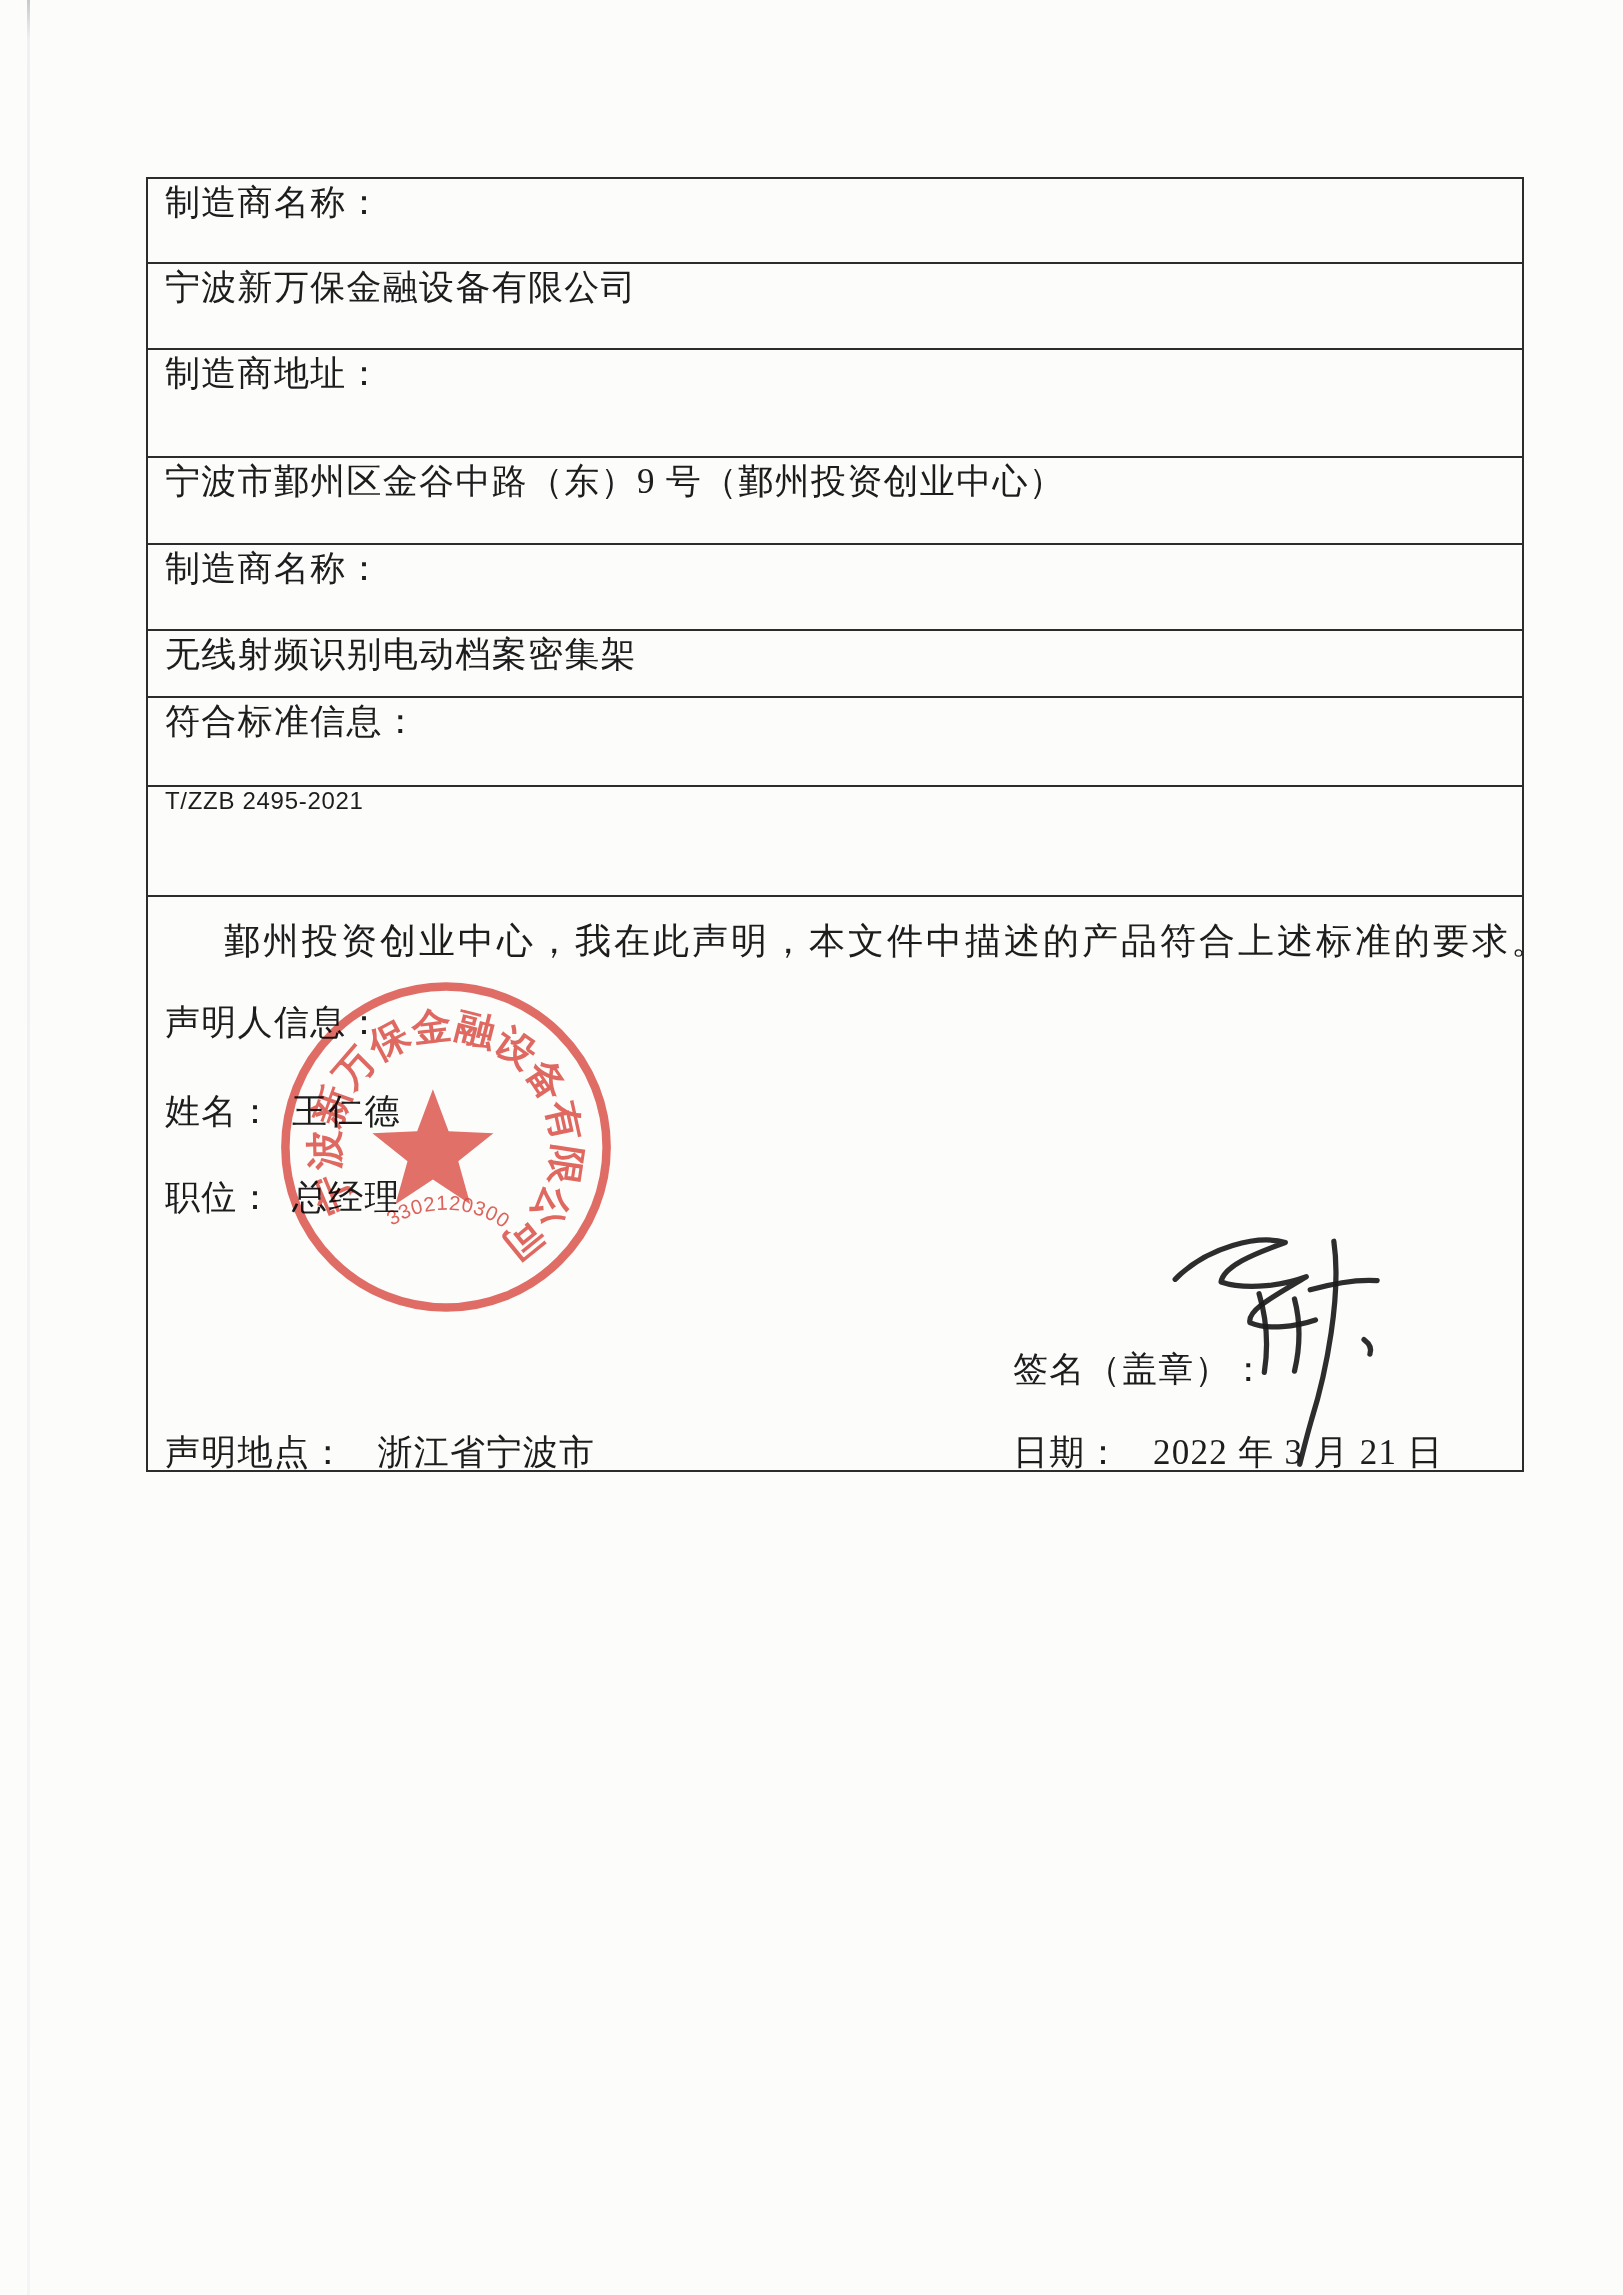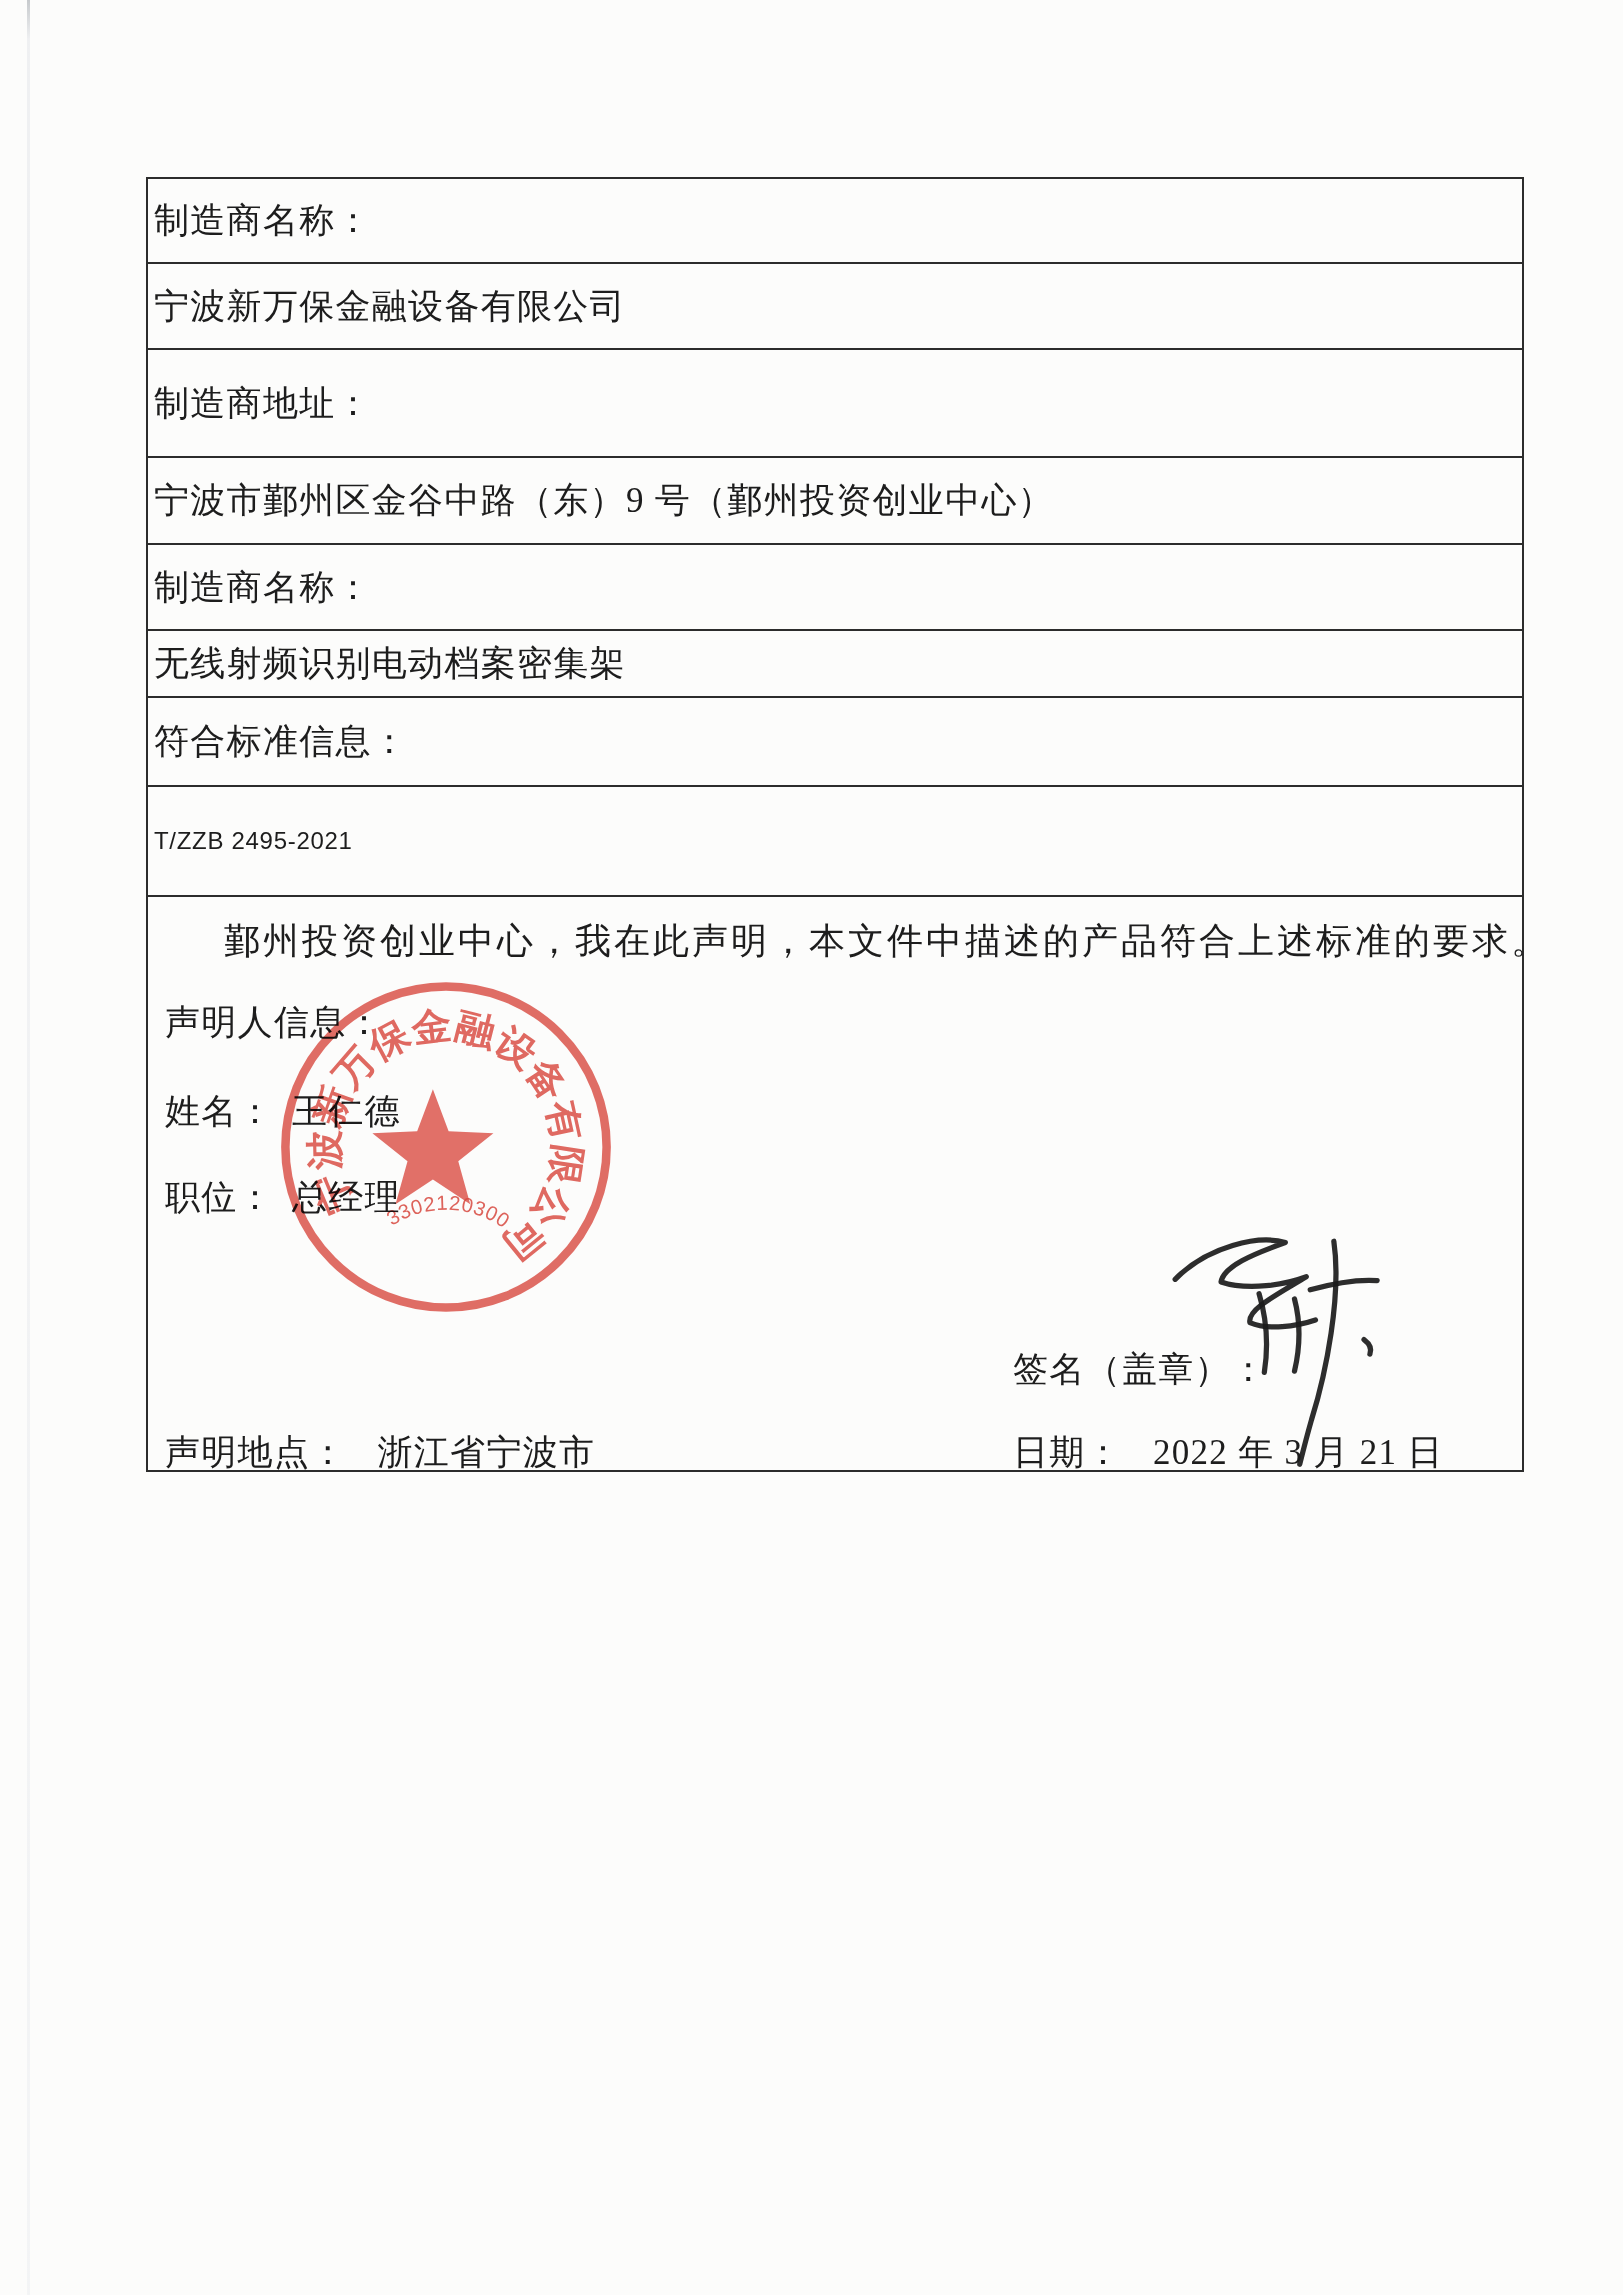--- a/index.html
+++ b/index.html
@@ -19,22 +19,22 @@
   }
   .doc-table{
     position:absolute;left:146px;top:177px;width:1378px;height:1295px;
     border:2.6px solid #2c2c2c;box-sizing:border-box;
     background:transparent;
     display:flex;flex-direction:column;
   }
   .trow{
     box-sizing:border-box;
     border-bottom:2.6px solid #2c2c2c;
-    display:flex;align-items:center;
-    padding-left:6px;
+    display:flex;
+    padding-left:17px;
     font-size:35px;letter-spacing:1.3px;
     white-space:nowrap;
   }
   .trow.h1{height:85px}.trow.h2{height:86px}.trow.h3{height:108px}
   .trow.h4{height:87px}.trow.h5{height:86px}.trow.h6{height:67px}
   .trow.h7{height:89px}
   .trow.h8{height:110px;font-family:"Liberation Sans",sans-serif;font-size:24px;letter-spacing:0.7px;}
   .bigrow{
     position:relative;flex:1;border-bottom:none;
     font-size:35px;

